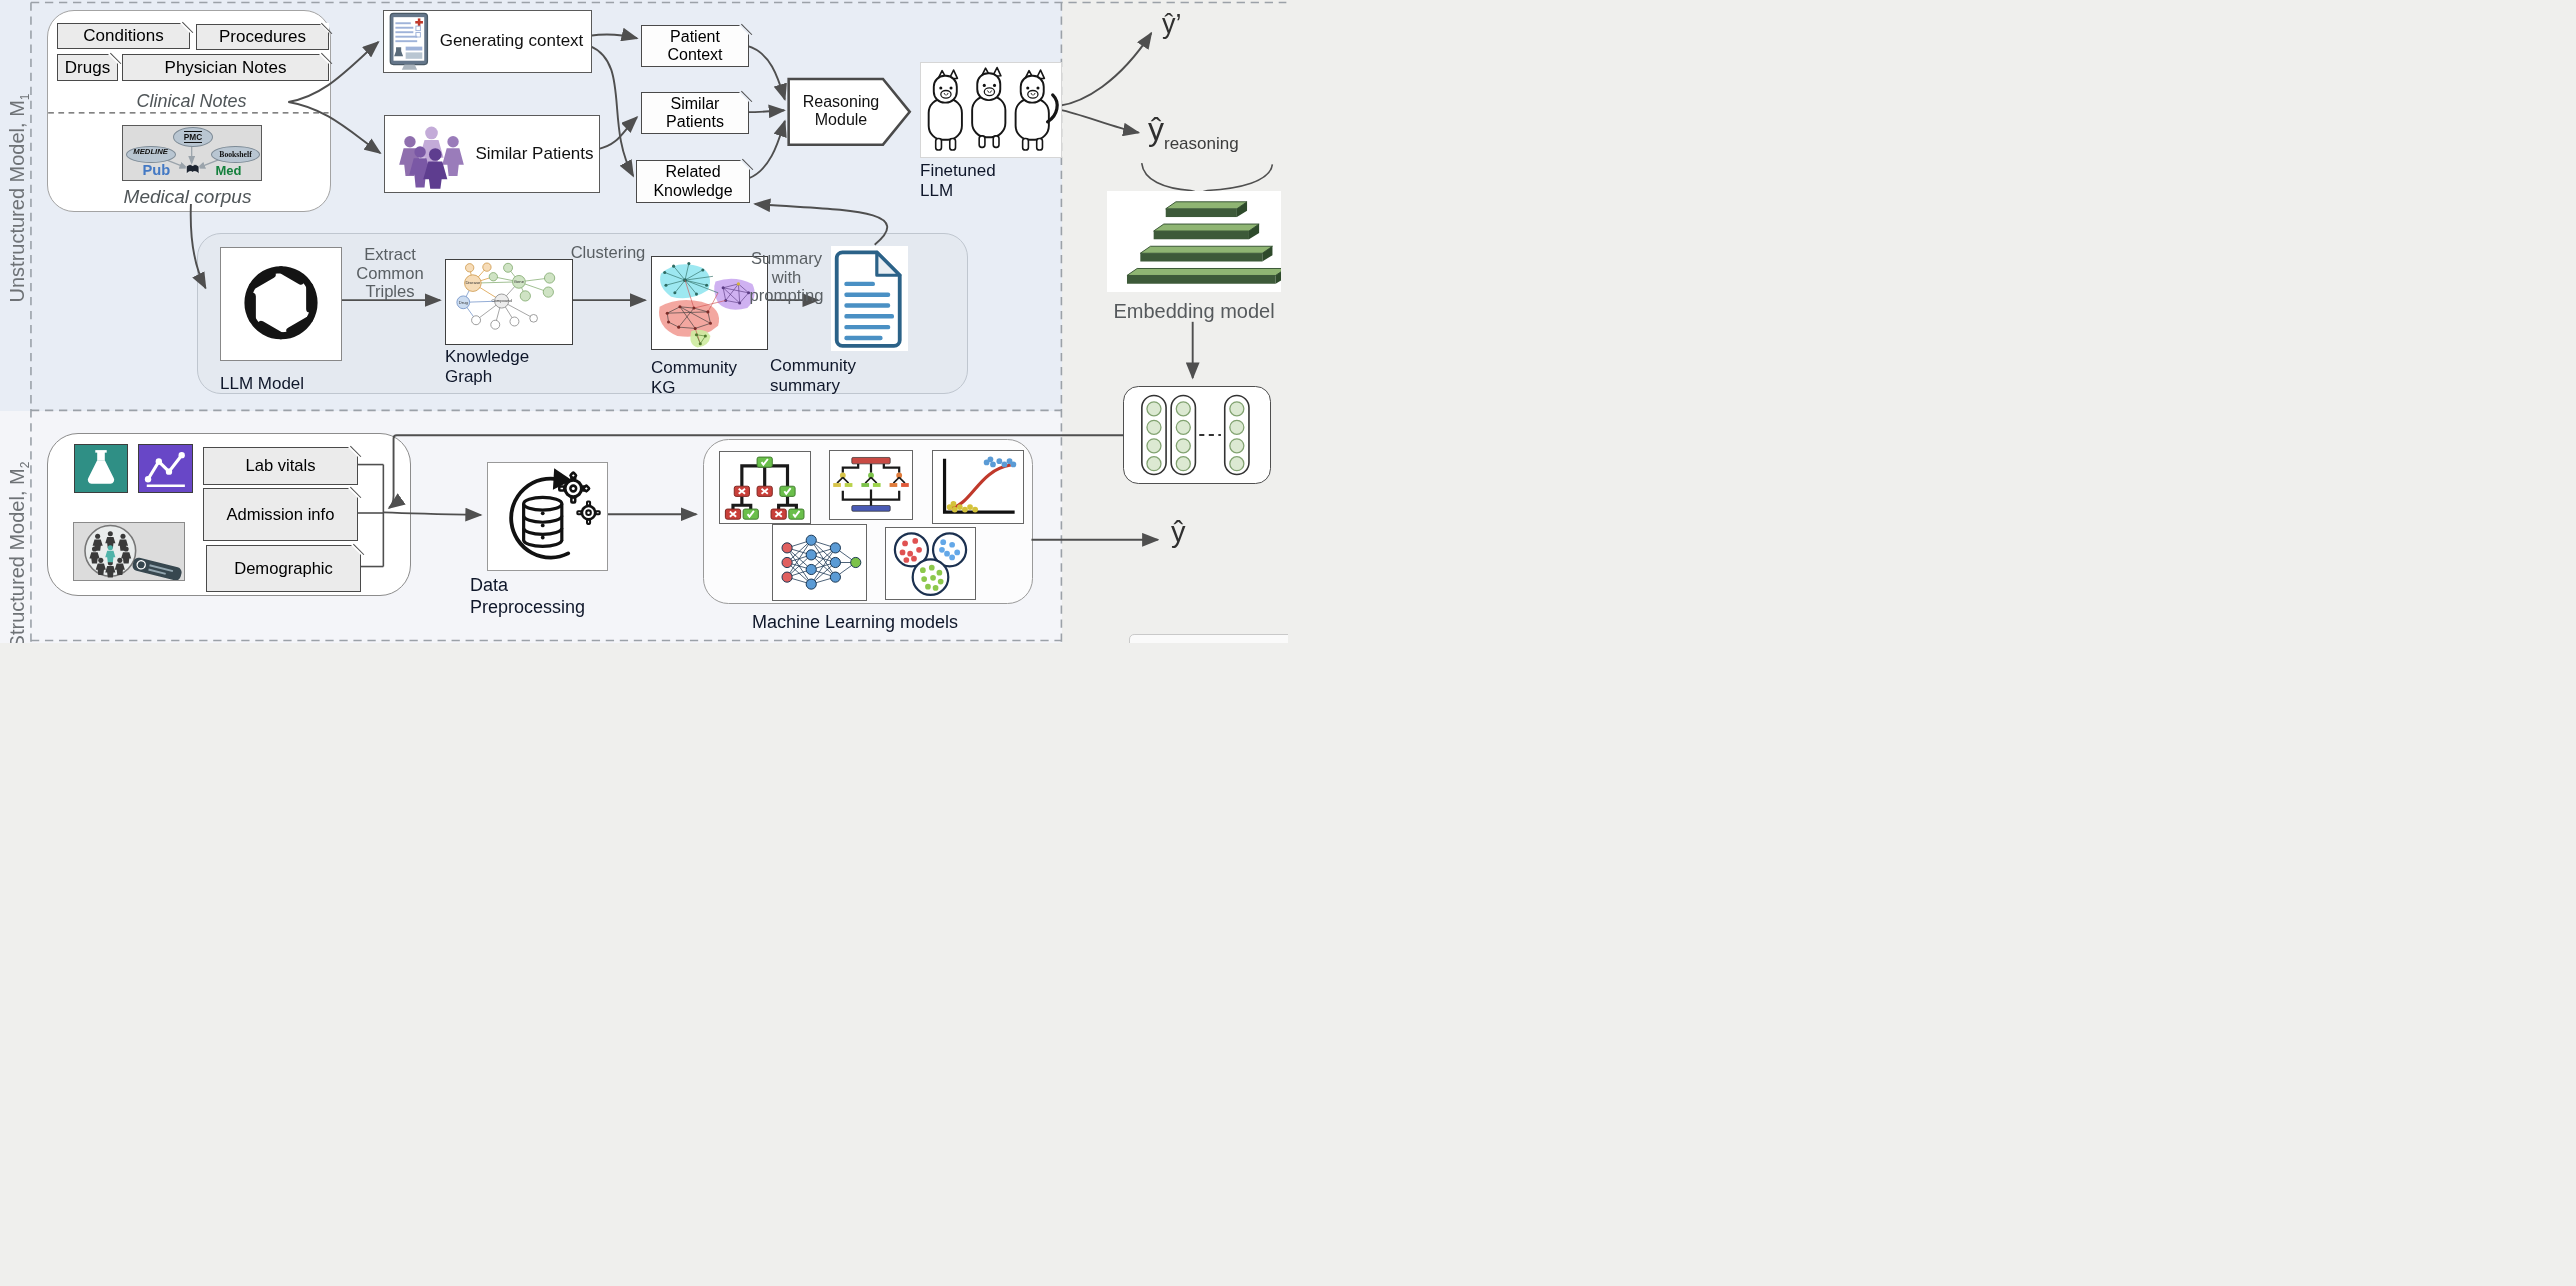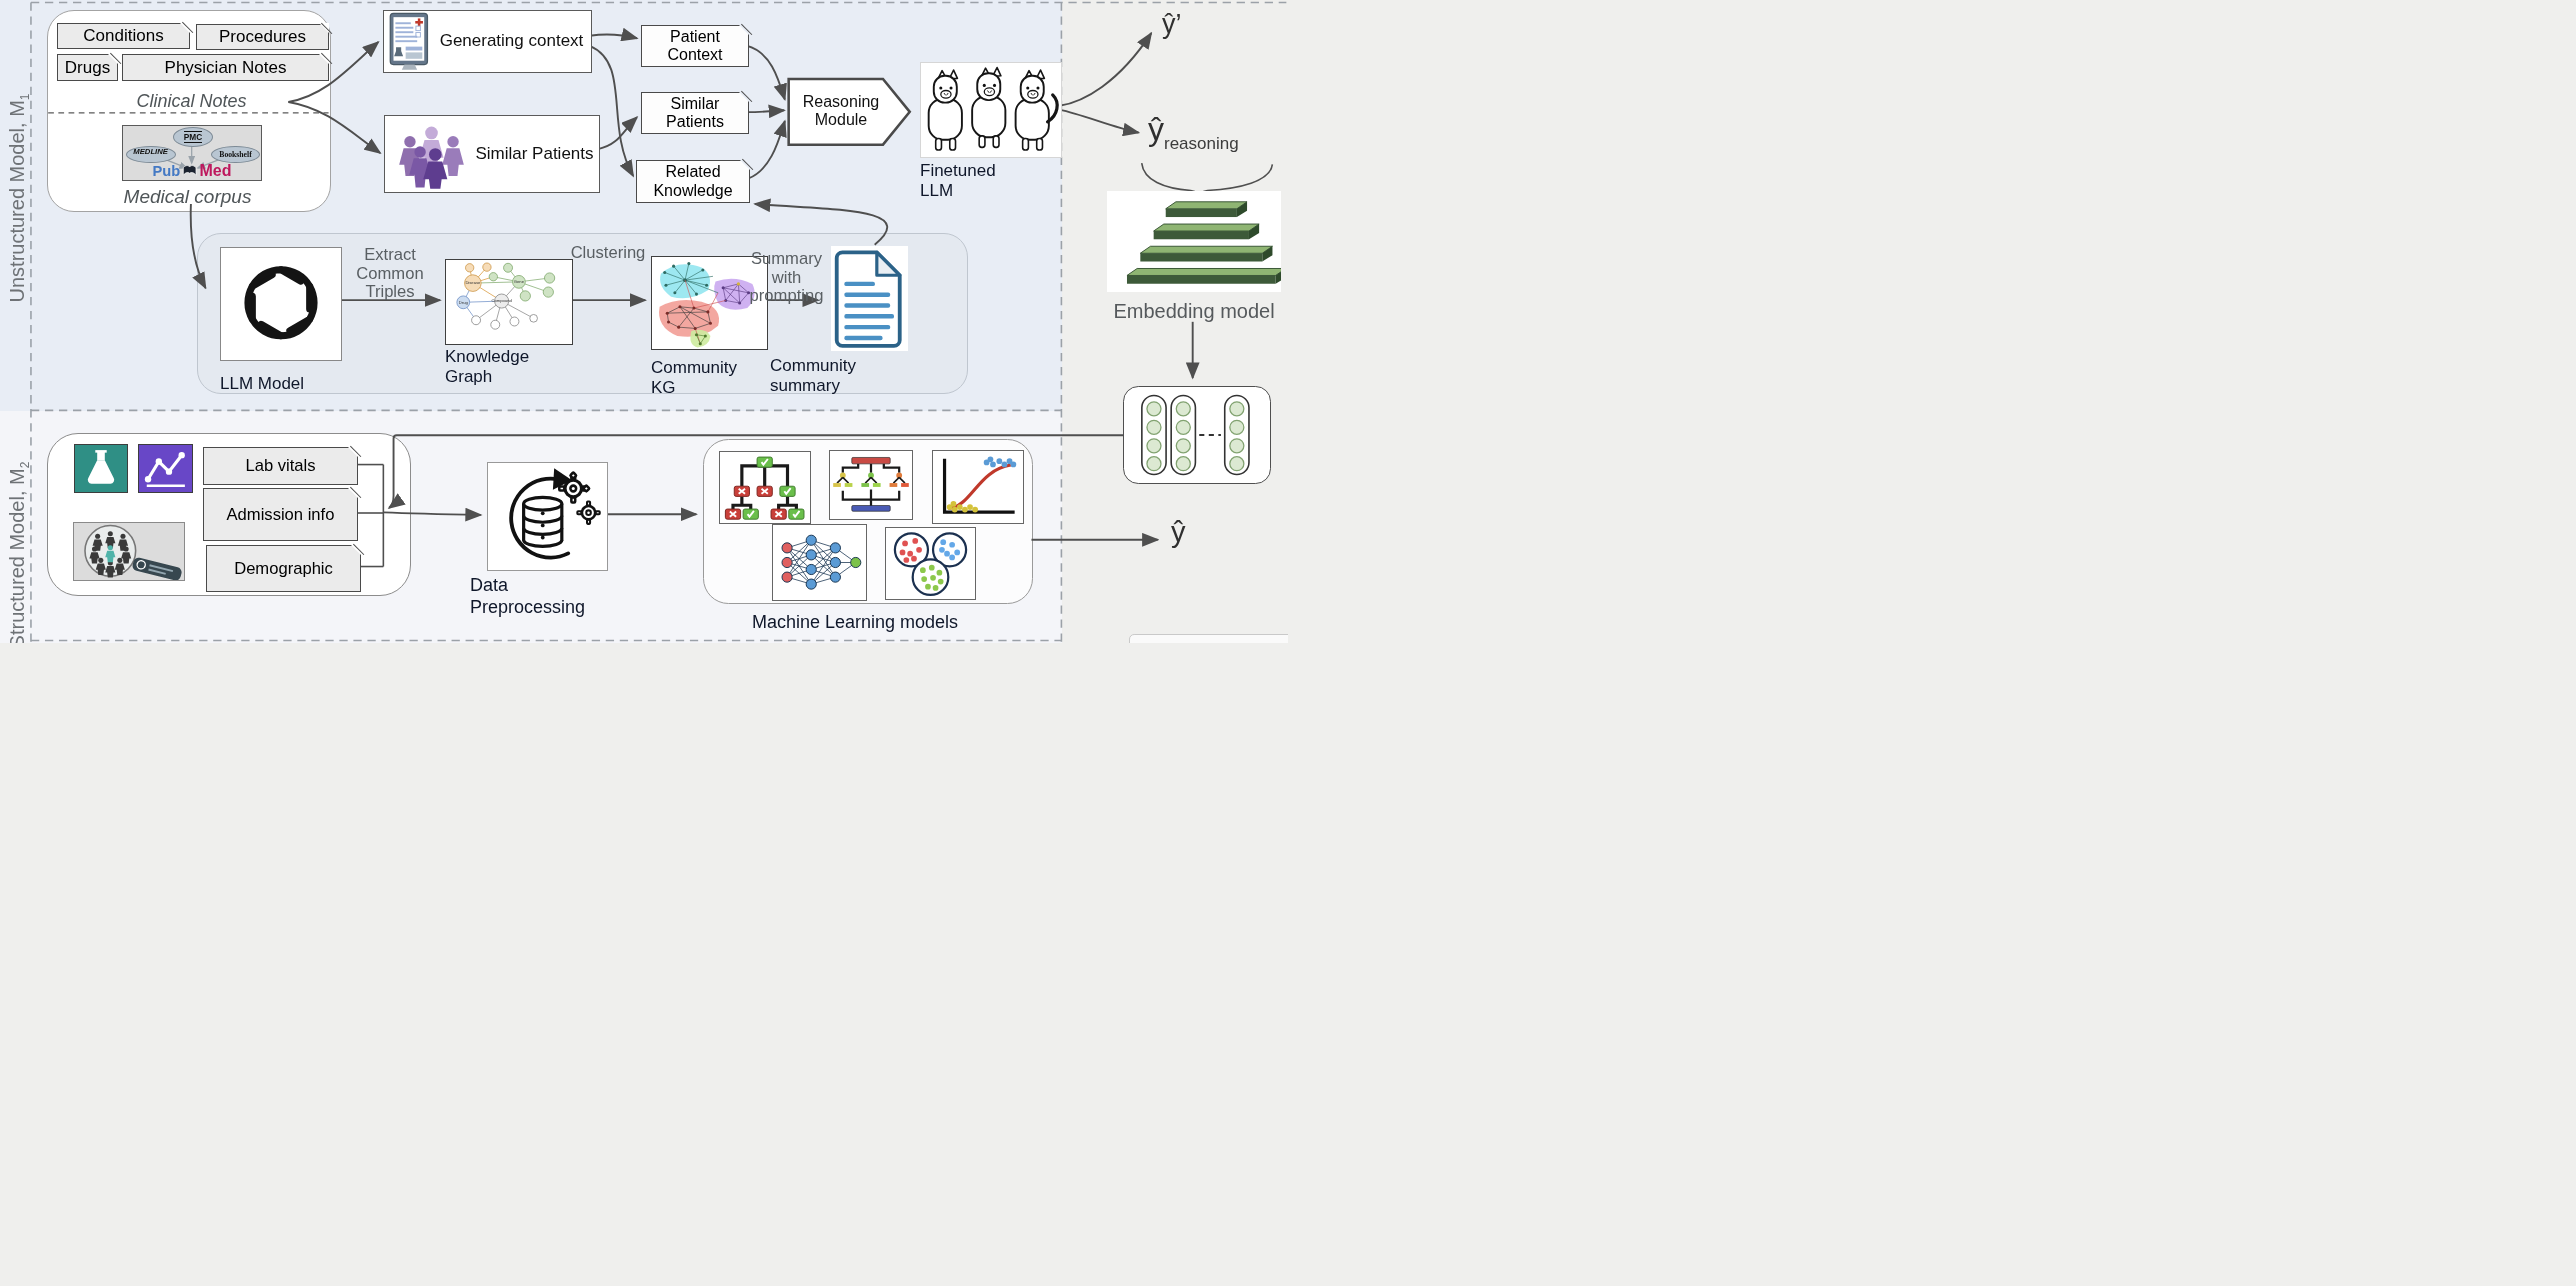--- a/index.html
+++ b/index.html
@@ -118,26 +118,26 @@
   </svg>
   <div class="abs" style="left:50px;top:1.3px;width:38px;height:18px;background:#b9c6d2;border:1px solid #7e8b96;border-radius:50%;display:flex;align-items:center;justify-content:center">
     <span style="font-size:8.3px;font-weight:bold;border-top:1px solid #111;border-bottom:1px solid #111">PMC</span>
     </div>
   <div class="abs" style="left:2.6px;top:20px;width:48px;height:15.3px;background:#b9c6d2;border:1px solid #7e8b96;border-radius:50%;display:flex;justify-content:center">
     <span style="font-size:7.7px;font-weight:bold;font-style:italic">MEDLINE</span>
     </div>
   <div class="abs" style="left:88px;top:20px;width:47px;height:15.3px;background:#b9c6d2;border:1px solid #7e8b96;border-radius:50%;display:flex;align-items:center;justify-content:center">
     <span style="font-size:7.7px;font-weight:bold;font-family:'Liberation Serif',serif">Bookshelf</span>
     </div>
-  <div class="abs" style="left:0;top:36px;width:138px;display:flex;align-items:center;justify-content:center;gap:2px">
+  <div class="abs" style="left:0;top:36px;width:138px;display:flex;align-items:center;justify-content:center;gap:15px">
     <span style="font-size:14.7px;font-weight:bold;color:#4479c4">Pub</span>
     <svg width="15.3" height="12.8" viewBox="0 0 24 20">
       <path d="M2,16 C6,11 10,11 12,13 C14,11 18,11 22,16 L22,4 C18,0 14,0 12,3 C10,0 6,0 2,4 Z" fill="#1d2430" stroke="#fff" stroke-width="1.2"></path>
       </svg>
-    <span style="font-size:16px;font-weight:bold;color:#be185d">Med</span>
+    <span style="font-size:13px;font-weight:bold;color:#15803d">Med</span>
   </div>
 </div>
 <div class="ital z4" style="left:108px;top:186px;width:159px;font-size:19px">Medical corpus</div>
 
 <div class="box z3" style="left:383px;top:9.6px;width:207px;height:61px">
   <svg width="41" height="59" viewBox="0 0 64 92" style="position:absolute;left:5.1px;top:1.9px">
     <rect x="2" y="2" width="58" height="80" rx="5" fill="#64768a" stroke="#495966" stroke-width="2"></rect>
     <rect x="7" y="8" width="48" height="68" fill="#fff"></rect>
     <rect x="45" y="10" width="4" height="12" fill="#c0392b"></rect>
       <rect x="41" y="14" width="12" height="4" fill="#c0392b"></rect>

